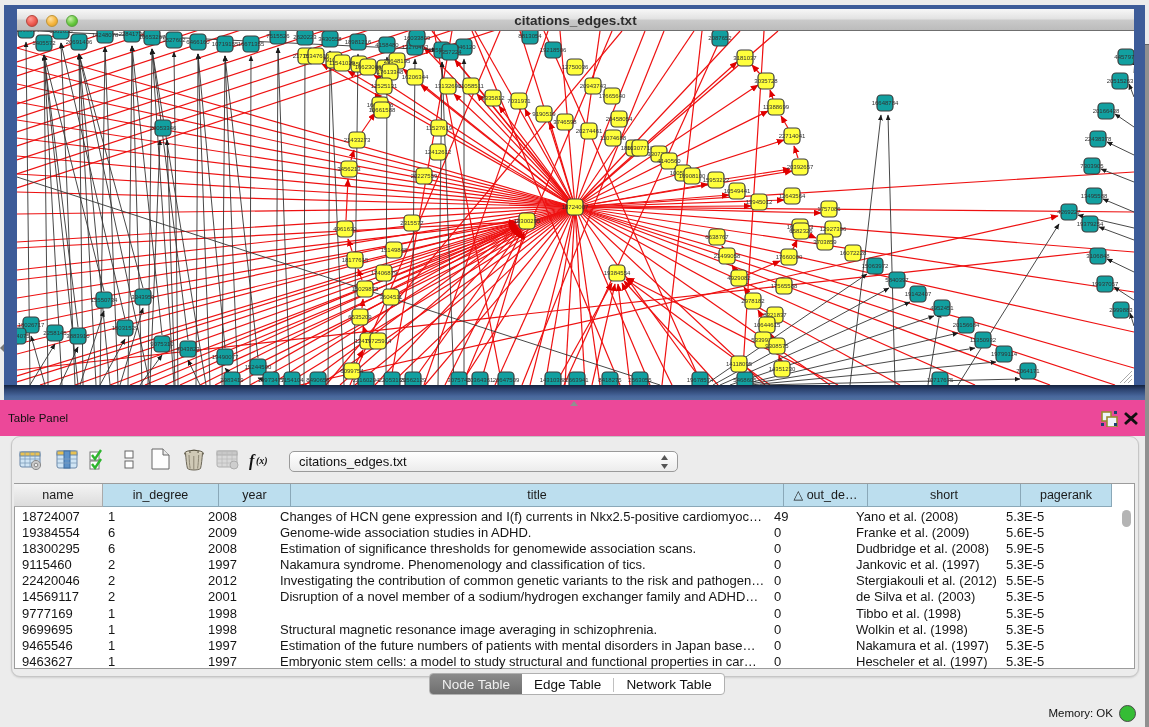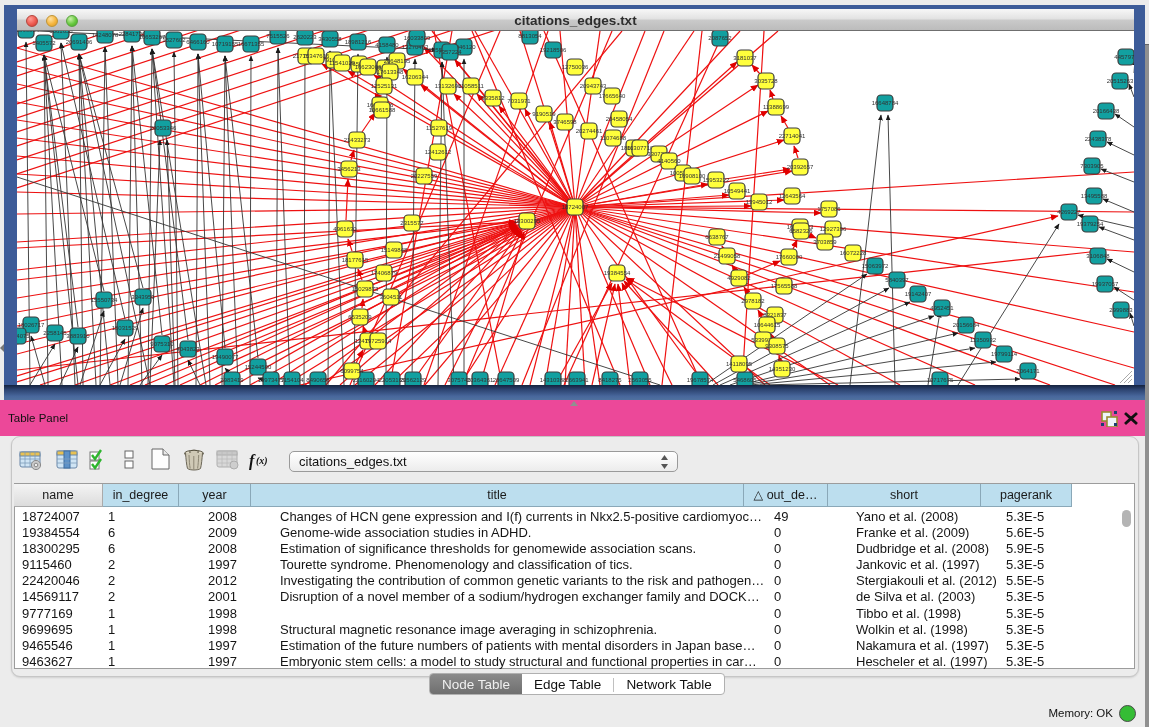--- a/index.html
+++ b/index.html
@@ -649,21 +649,21 @@
   </svg>
 <div class="dd">citations_edges.txt
  <svg style="position:absolute;right:8px;top:3px" width="9" height="15">
       <path d="M4.5,0 L8,5 L1,5 z" fill="#555"></path>
       <path d="M4.5,14 L8,9 L1,9 z" fill="#555"></path>
     </svg>
 </div>
 <div class="tbl"></div>
 <div class="thead">
  <div class="g" style="width:89px">name</div>
- <div style="width:76px">in_degree</div>
+ <div style="width:116px">in_degree</div>
  <div style="width:72px">year</div>
  <div style="width:493px">title</div>
  <div style="width:84px">△ out_de…</div>
  <div style="width:153px">short</div>
  <div style="width:91px">pagerank</div>
 </div>
 <div class="trow" style="top:508px">
     <span style="left:8px">18724007</span>
     <span style="left:94px">1</span>
     <span style="left:194px">2008</span>
@@ -687,39 +687,39 @@
     <span style="left:194px">2008</span>
     <span style="left:266px">Estimation of significance thresholds for genomewide association scans.</span>
     <span style="left:760px">0</span>
     <span style="left:842px">Dudbridge et al. (2008)</span>
     <span style="left:992px">5.9E-5</span>
   </div>
 <div class="trow" style="top:556px">
     <span style="left:8px">9115460</span>
     <span style="left:94px">2</span>
     <span style="left:194px">1997</span>
-    <span style="left:266px">Tourette syndrome. Phenomenology and classification of tics.</span>
+    <span style="left:266px">Nakamura syndrome. Phenomenology and classification of tics.</span>
     <span style="left:760px">0</span>
     <span style="left:842px">Jankovic et al. (1997)</span>
     <span style="left:992px">5.3E-5</span>
   </div>
 <div class="trow" style="top:572px">
     <span style="left:8px">22420046</span>
     <span style="left:94px">2</span>
     <span style="left:194px">2012</span>
     <span style="left:266px">Investigating the contribution of common genetic variants to the risk and pathogen…</span>
     <span style="left:760px">0</span>
     <span style="left:842px">Stergiakouli et al. (2012)</span>
     <span style="left:992px">5.5E-5</span>
   </div>
 <div class="trow" style="top:588px">
     <span style="left:8px">14569117</span>
     <span style="left:94px">2</span>
     <span style="left:194px">2001</span>
-    <span style="left:266px">Disruption of a novel member of a sodium/hydrogen exchanger family and DOCK…</span>
+    <span style="left:266px">Disruption of a novel member of a sodium/hydrogen exchanger family and ADHD…</span>
     <span style="left:760px">0</span>
     <span style="left:842px">de Silva et al. (2003)</span>
     <span style="left:992px">5.3E-5</span>
   </div>
 <div class="trow" style="top:605px">
     <span style="left:8px">9777169</span>
     <span style="left:94px">1</span>
     <span style="left:194px">1998</span>
     <span style="left:760px">0</span>
     <span style="left:842px">Tibbo et al. (1998)</span>

